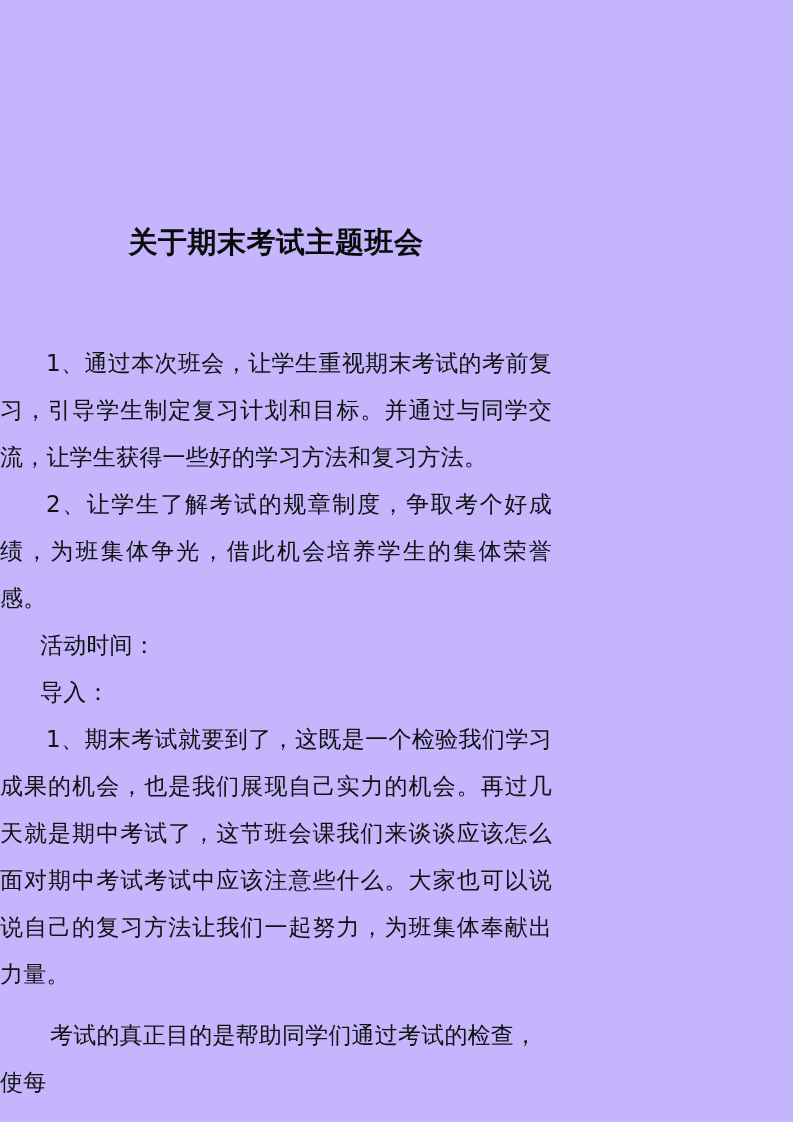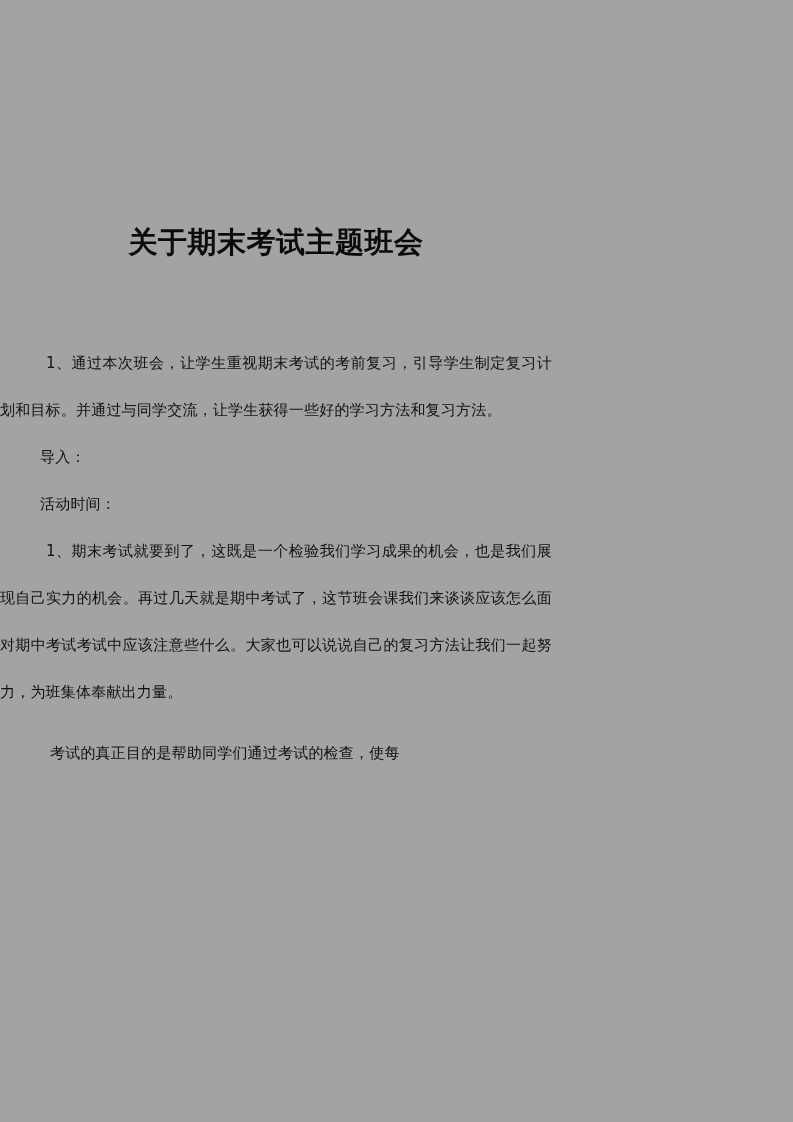--- a/index.html
+++ b/index.html
@@ -5,21 +5,21 @@
   html, body {
     margin: 0;
     padding: 0;
     background: #ffffff;
   }
 
   .page {
     position: relative;
     width: 793px;
     height: 1122px;
-    background: #a3a3a3;
+    background: #c4b5fd;
     overflow: hidden;
     font-family: "DejaVu Sans", "Liberation Sans", sans-serif;
     color: #000000;
     -webkit-font-smoothing: antialiased;
   }
 
   .doc-title {
     margin: 0;
     padding: 0;
     text-align: center;
@@ -37,21 +37,21 @@
   .body-block {
     position: absolute;
     top: 340px;
     left: 0;
     width: 552px;
   }
 
   .para {
     margin: 0;
     padding: 0;
-    font-size: 15px;
+    font-size: 23px;
     line-height: 47px;
     text-align: justify;
     text-justify: inter-character;
     text-indent: 46px;
     color: #111111;
     letter-spacing: 0.2px;
     word-break: break-all;
   }
 
   .para.tight {
@@ -71,24 +71,25 @@
 <body>
 
 <div class="page">
 
   <h1 class="doc-title">关于期末考试主题班会</h1>
 
   <div class="body-block">
 
     <p class="para">1、通过本次班会，让学生重视期末考试的考前复习，引导学生制定复习计划和目标。并通过与同学交流，让学生获得一些好的学习方法和复习方法。</p>
 
+    <p class="para">2、让学生了解考试的规章制度，争取考个好成绩，为班集体争光，借此机会培养学生的集体荣誉感。</p>
+
+    <p class="para tight no-justify">活动时间：</p>
 
     <p class="para tight no-justify">导入：</p>
-
-    <p class="para tight no-justify">活动时间：</p>
 
 
     <p class="para">1、期末考试就要到了，这既是一个检验我们学习成果的机会，也是我们展现自己实力的机会。再过几天就是期中考试了，这节班会课我们来谈谈应该怎么面对期中考试考试中应该注意些什么。大家也可以说说自己的复习方法让我们一起努力，为班集体奉献出力量。</p>
 
     <p class="para extra-gap no-justify">考试的真正目的是帮助同学们通过考试的检查，使每</p>
 
   </div>
 
 </div>
 

